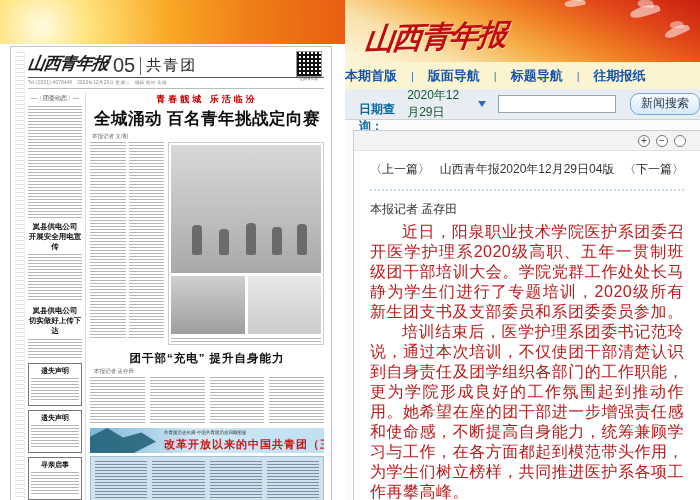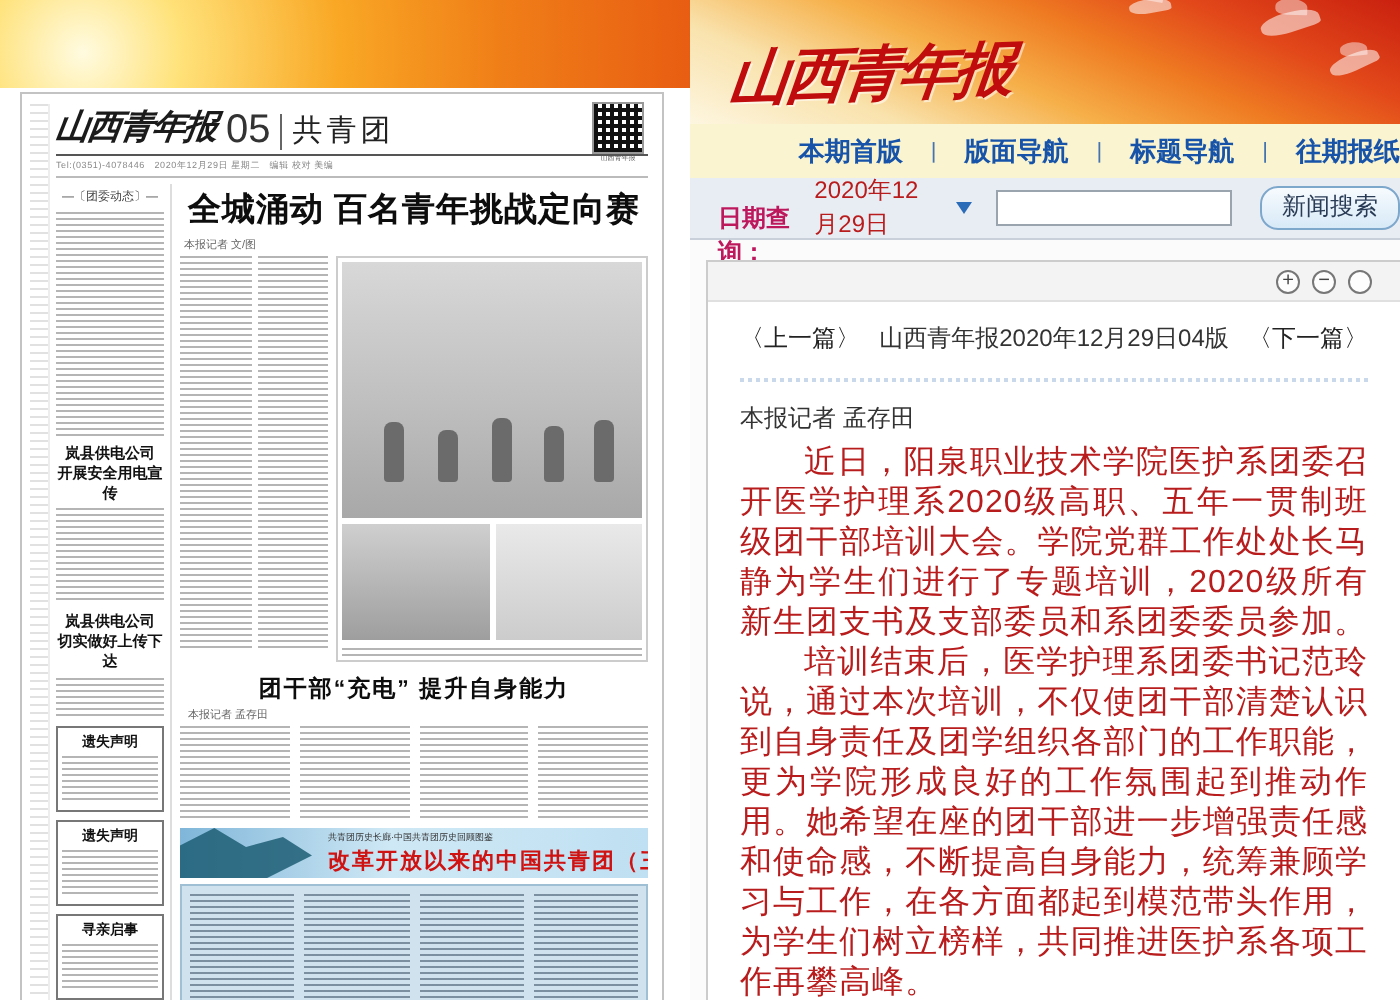--- a/index.html
+++ b/index.html
@@ -78,27 +78,27 @@
   .site-logo { position:absolute; left:20px; bottom:4px; font-family:"DejaVu Serif", serif;
     font-style:italic; font-weight:bold; font-size:30px; color:#c00c0c;
     transform:skewX(-8deg) rotate(-2deg); text-shadow:1px 1px 0 rgba(255,255,255,.55); letter-spacing:-2px; }
   .dove { position:absolute; width:30px; height:10px; background:rgba(255,255,255,.55);
     border-radius:60% 90% 20% 70%; transform:rotate(-18deg); }
   .dove::after { content:""; position:absolute; left:10px; top:-6px; width:16px; height:8px;
     background:rgba(255,255,255,.45); border-radius:80% 90% 10% 60%; transform:rotate(20deg); }
   .d1 { right:40px; top:6px; } .d2 { right:110px; top:-2px; transform:scale(.7) rotate(-10deg); }
   .d3 { right:8px; top:26px; transform:scale(.85) rotate(-25deg); }
 
-  .site-nav { height:27px; background:#faf5d0; display:flex; align-items:center; justify-content:flex-end; gap:14px; }
+  .site-nav { height:27px; background:#faf5d0; display:flex; align-items:center; justify-content:flex-start; gap:14px; }
   .nav-link { font-size:13px; font-weight:bold; color:#1753a8; cursor:pointer; text-decoration:none; }
   .nav-sep { color:#1753a8; font-size:11px; opacity:.8; }
 
   .date-bar { height:31px; background:#e8edf4; border-bottom:1px solid #c9d0da; display:flex; align-items:center; padding-left:14px; gap:6px; }
-  .date-label { font-size:12px; font-weight:bold; color:#be185d;margin-top:28px; }
-  .date-value { font-size:12px; color:#b91c1c; }
+  .date-label { font-size:12px; font-weight:bold; color:#0369a1;margin-top:28px; }
+  .date-value { font-size:12px; color:#14532d; }
   .caret { display:inline-block; width:0; height:0; border-left:4px solid transparent; border-right:4px solid transparent; border-top:6px solid #2b6cb8; margin-left:2px; vertical-align:middle; cursor:pointer; }
   .search-input { width:118px; height:18px; border:1px solid #9aa4ae; background:#fff; margin-left:6px; font-size:11px; padding:0 3px; }
   .search-btn { margin-left:8px; font-size:12px; color:#2a3b55; padding:1px 10px 2px; border:1px solid #7ea7cc; border-radius:9px;
     background:linear-gradient(#f7fbfe,#d7e9f7); cursor:pointer; white-space:nowrap; }
 
   .article-panel { position:absolute; left:8px; top:130px; width:347px; height:370px;
     background:#fff; border:1px solid #ccc; border-right:none; border-bottom:none; }
   .panel-strip { height:20px; background:#f3f3f3; border-bottom:1px solid #e0e0e0; display:flex; align-items:center; justify-content:flex-end; gap:6px; padding-right:14px; }
   .zbtn { width:12px; height:12px; border:1.5px solid #777; border-radius:50%; display:flex; align-items:center; justify-content:center;
     font-size:10px; line-height:1; color:#444; background:#fdfdfd; cursor:pointer; }
@@ -164,20 +164,21 @@
                 <div class="notice-title">寻亲启事</div>
                 <div class="ft" style="height:24px;"></div>
               </div>
               <div class="notice-box">
                 <div class="notice-title">遗失声明</div>
 
               </div>
             </div>
 
             <div class="col-main">
+              <div class="kicker">青春靓城  乐活临汾</div>
               <div class="big-headline">全城涌动 百名青年挑战定向赛</div>
               <div class="np-byline">本报记者 文/图</div>
 
               <div class="photo-row">
                 <div class="text-cols">
                   <div class="ft" style="height:198px;"></div>
                   <div class="ft" style="height:198px;"></div>
                 </div>
                 <div class="photo-stack">
                   <div class="photo-main">

